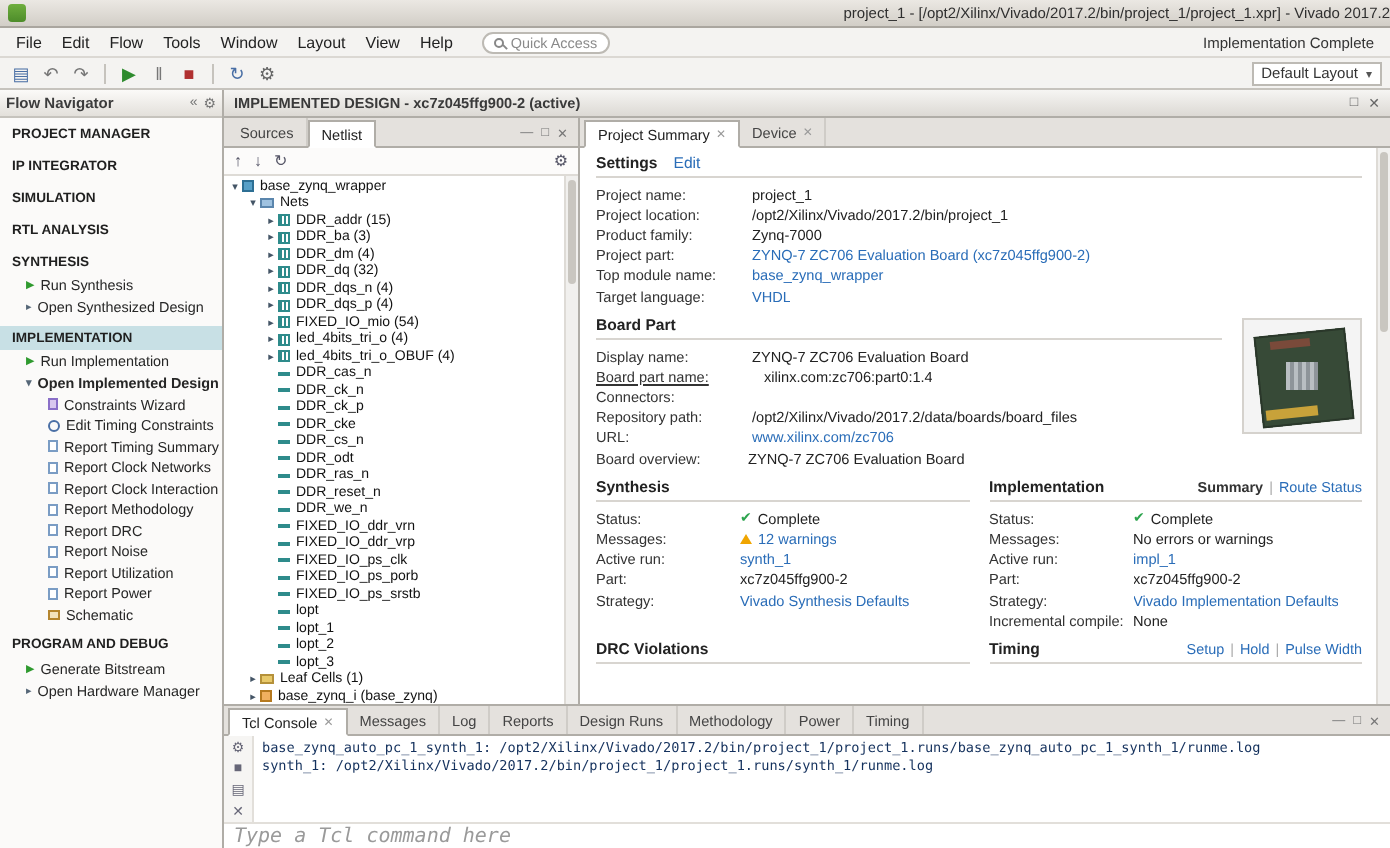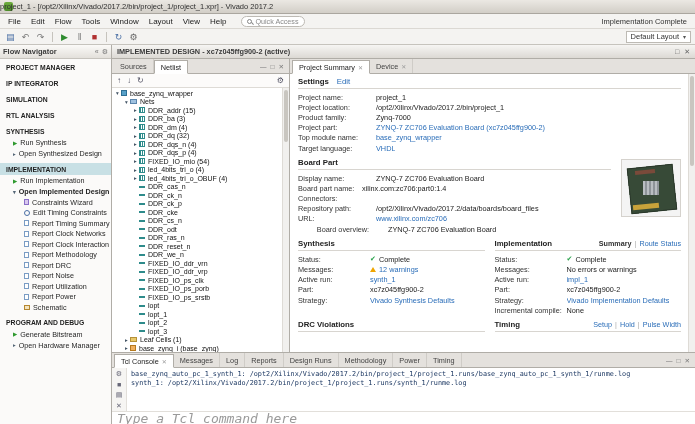--- a/index.html
+++ b/index.html
@@ -1,21 +1,21 @@
 <!DOCTYPE html>
 <html><head>
 <meta charset="utf-8">
 <style>
 *{box-sizing:border-box;margin:0;padding:0;}
 html,body{width:695px;height:424px;overflow:hidden;}
 body{font-family:"Liberation Sans",sans-serif;font-size:8px;color:#222;background:#ececec;}
 .app{width:695px;height:424px;display:flex;flex-direction:column;background:#ececec;}
 .titlebar{height:14px;flex:0 0 14px;background:linear-gradient(#ebe8e3,#d2cec7);border-bottom:1px solid #aaa69f;display:flex;align-items:center;padding:0 4px;position:relative;}
 .app-icon{width:9px;height:9px;background:linear-gradient(#6fae3e,#4d8c2a);border-radius:2px;flex:0 0 9px;}
-.title-text{position:absolute;left:0;right:0;text-align:left;font-size:7.5px;color:#2f2f2f;}
+.title-text{position:absolute;left:0;right:0;text-align:right;font-size:7.5px;color:#2f2f2f;}
 .menubar{height:15px;flex:0 0 15px;background:#f4f3f1;border-bottom:1px solid #dbd8d3;display:flex;align-items:center;padding:0 3px;}
 .menu-item{padding:0 5px;color:#222;}
 .quick-access{margin-left:10px;display:flex;align-items:center;gap:3px;background:#fff;border:1px solid #bdbab4;border-radius:7px;height:11px;padding:0 5px;color:#8a8a8a;font-size:7.2px;}
 .mag{width:5px;height:5px;border:1px solid #888;border-radius:50%;position:relative;display:inline-block;}
 .mag::after{content:"";position:absolute;width:3px;height:1px;background:#888;transform:rotate(45deg);right:-3px;bottom:-1px;}
 .impl-status{margin-left:auto;padding-right:5px;color:#333;font-size:7.5px;}
 .toolbar{height:16px;flex:0 0 16px;background:#f4f3f1;border-bottom:1px solid #c6c3bd;display:flex;align-items:center;padding:0 4px;}
 .tb-icons{display:flex;align-items:center;gap:2px;}
 .tb-icon{width:13px;height:13px;display:inline-flex;align-items:center;justify-content:center;font-size:9px;border-radius:2px;}
 .tb-sep{width:1px;height:10px;background:#c6c3bd;margin:0 3px;display:inline-block;}
@@ -84,21 +84,21 @@
 .board-sec{position:relative;padding-right:70px;}
 .board-photo{position:absolute;right:0;top:1px;width:60px;height:58px;background:#f4f4f4;border:1px solid #d5d2cd;overflow:hidden;}
 .board-pcb{position:absolute;left:7px;top:6px;width:46px;height:46px;background:#374a37;transform:rotate(-6deg);box-shadow:inset 0 0 0 1px #2a372a;}
 .board-hs{position:absolute;left:21px;top:21px;width:16px;height:14px;background:repeating-linear-gradient(90deg,#b9bec2 0 2px,#8e9499 2px 4px);}
 .board-conn{position:absolute;left:11px;top:44px;width:26px;height:5px;background:#c8a23a;transform:rotate(-6deg);}
 .board-conn2{position:absolute;left:13px;top:10px;width:20px;height:4px;background:#7a4a3a;transform:rotate(-6deg);}
 .console{height:72px;flex:0 0 72px;border-top:1px solid #b0ada7;background:#fff;display:flex;flex-direction:column;}
 .console-main{flex:1;display:flex;min-height:0;}
 .console-side{width:15px;flex:0 0 15px;background:#f6f5f3;border-right:1px solid #e2dfda;display:flex;flex-direction:column;align-items:center;padding-top:2px;gap:3px;color:#667;font-size:7px;}
 .console-out{flex:1;min-width:0;overflow:hidden;font-family:"DejaVu Sans Mono",monospace;font-size:6.8px;line-height:9px;color:#14315d;padding:2px 4px;white-space:pre;}
-.console-input{height:13px;flex:0 0 13px;border-top:1px solid #e2dfda;display:flex;align-items:center;padding:0 5px;font-family:"DejaVu Sans Mono",monospace;font-size:13px;color:#9a9a9a;font-style:italic;background:#fff;}
+.console-input{height:13px;flex:0 0 13px;border-top:1px solid #e2dfda;display:flex;align-items:center;padding:0 5px;font-family:"DejaVu Sans Mono",monospace;font-size:10px;color:#9a9a9a;font-style:italic;background:#fff;}
 </style>
 </head>
 <body>
 
 <div class="app">
   <div class="titlebar">
     <span class="app-icon"></span>
     <span class="title-text">project_1 - [/opt2/Xilinx/Vivado/2017.2/bin/project_1/project_1.xpr] - Vivado 2017.2</span>
   </div>
 
@@ -488,37 +488,37 @@
               <div class="sec board-sec">
                 <div class="sec-h">
                   <span class="sec-title">Board Part</span>
                 </div>
                 <div>
                     <div class="srow">
                       <span class="slab" style="width: 78px;">Display name:</span>
                       <span class="sval">ZYNQ-7 ZC706 Evaluation Board</span>
                     </div>
                     <div class="srow">
-                      <span class="slab" style="width: 64px;">Board part name:</span>
+                      <span class="slab" style="width: 84px; text-decoration: underline;">Board part name:</span>
                       <span class="sval">xilinx.com:zc706:part0:1.4</span>
                     </div>
                     <div class="srow">
                       <span class="slab" style="width: 78px;">Connectors:</span>
                       <span class="sval"></span>
                     </div>
                     <div class="srow">
                       <span class="slab" style="width: 78px;">Repository path:</span>
                       <span class="sval">/opt2/Xilinx/Vivado/2017.2/data/boards/board_files</span>
                     </div>
                     <div class="srow">
                       <span class="slab" style="width: 78px;">URL:</span>
                       <span class="sval link">www.xilinx.com/zc706</span>
                     </div>
                     <div class="srow">
-                      <span class="slab" style="width: 90px; text-align: center;">Board overview:</span>
+                      <span class="slab" style="width: 76px;">Board overview:</span>
                       <span class="sval">ZYNQ-7 ZC706 Evaluation Board</span>
                     </div>
                   </div>
                 <div class="board-photo">
                   <div class="board-pcb"></div>
                   <div class="board-hs"></div>
                   <div class="board-conn"></div>
                   <div class="board-conn2"></div>
                 </div>
               </div>

